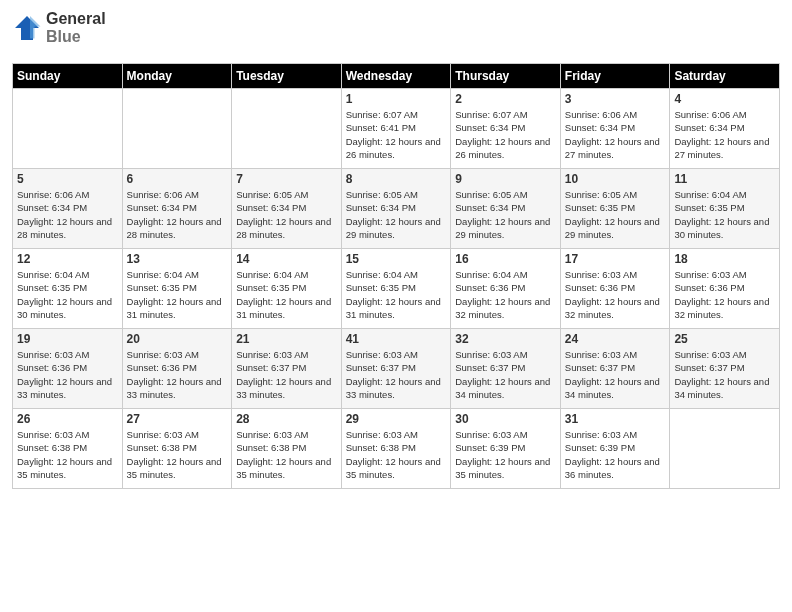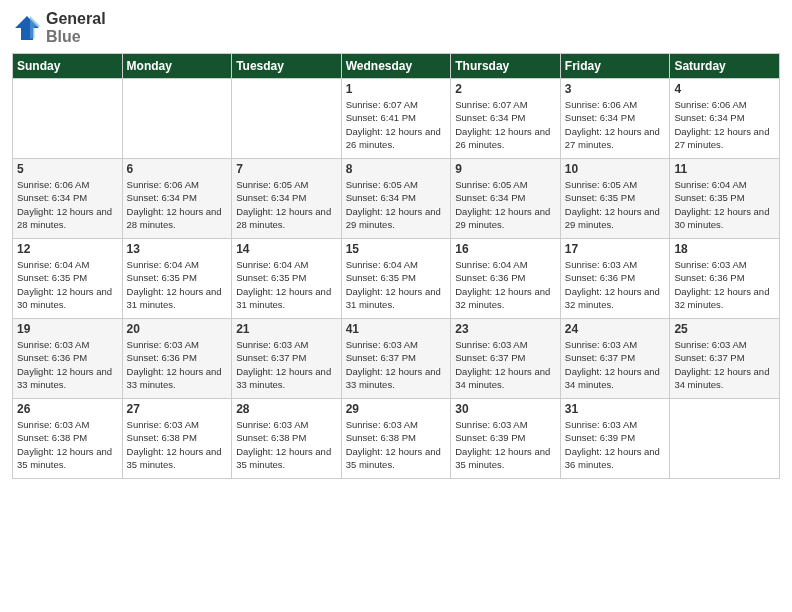--- a/index.html
+++ b/index.html
@@ -12,21 +12,21 @@
     }
     .page {
       width: 792px;
       height: 612px;
       padding: 10px 12px;
     }
     .header {
       display: flex;
       justify-content: space-between;
       align-items: flex-start;
-      margin-bottom: 8px;
+      margin-bottom: 18px;
     }
     .logo {
       display: flex;
       align-items: center;
       gap: 4px;
     }
     .logo-text {
       display: flex;
       flex-direction: column;
       line-height: 1.1;
@@ -57,21 +57,21 @@
     .location-title {
       font-size: 16px;
       color: #333;
     }
     .calendar {
       width: 100%;
       border-collapse: collapse;
       table-layout: fixed;
     }
     .calendar th {
-      background: #14532d;
+      background: #000000;
       color: #fff;
       font-size: 12px;
       font-weight: bold;
       padding: 5px 4px;
       text-align: left;
       border: 1px solid #ccc;
     }
     .calendar td {
       vertical-align: top;
       border: 1px solid #ccc;
@@ -287,21 +287,21 @@
 and 33 minutes.</div>
           </td>
           <td>
             <span class="day-num">41</span>
             <div class="day-info">Sunrise: 6:03 AM
 Sunset: 6:37 PM
 Daylight: 12 hours
 and 33 minutes.</div>
           </td>
           <td>
-            <span class="day-num">23</span>
+            <span class="day-num">32</span>
             <div class="day-info">Sunrise: 6:03 AM
 Sunset: 6:37 PM
 Daylight: 12 hours
 and 34 minutes.</div>
           </td>
           <td>
             <span class="day-num">24</span>
             <div class="day-info">Sunrise: 6:03 AM
 Sunset: 6:37 PM
 Daylight: 12 hours

